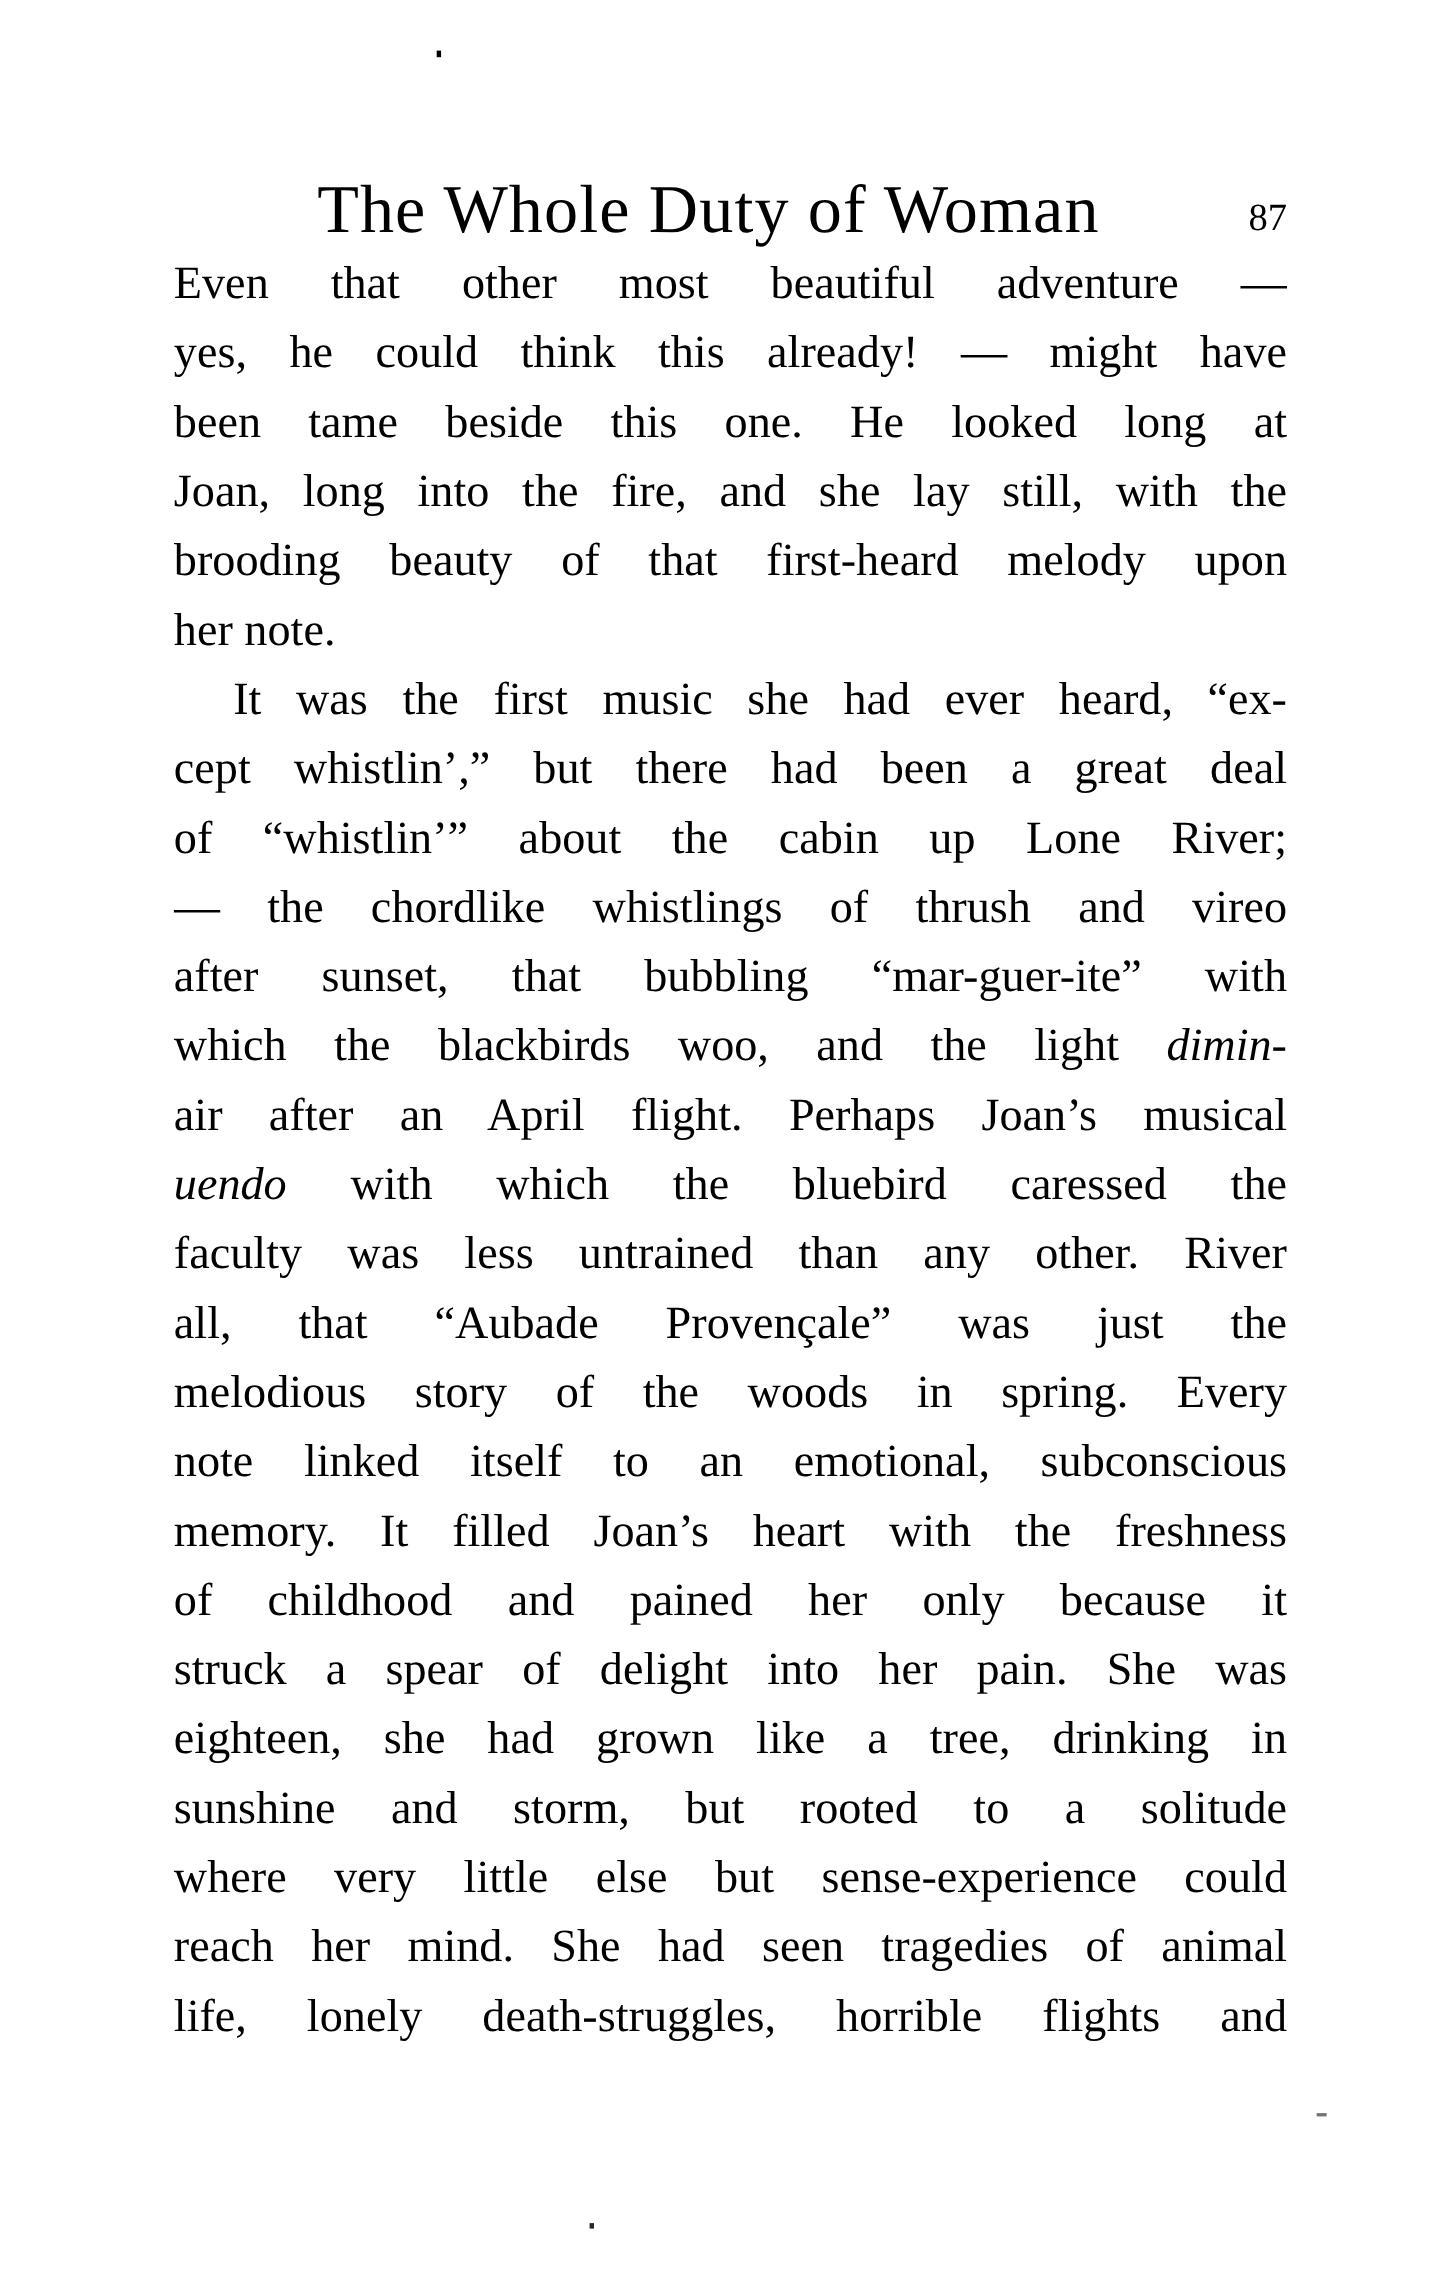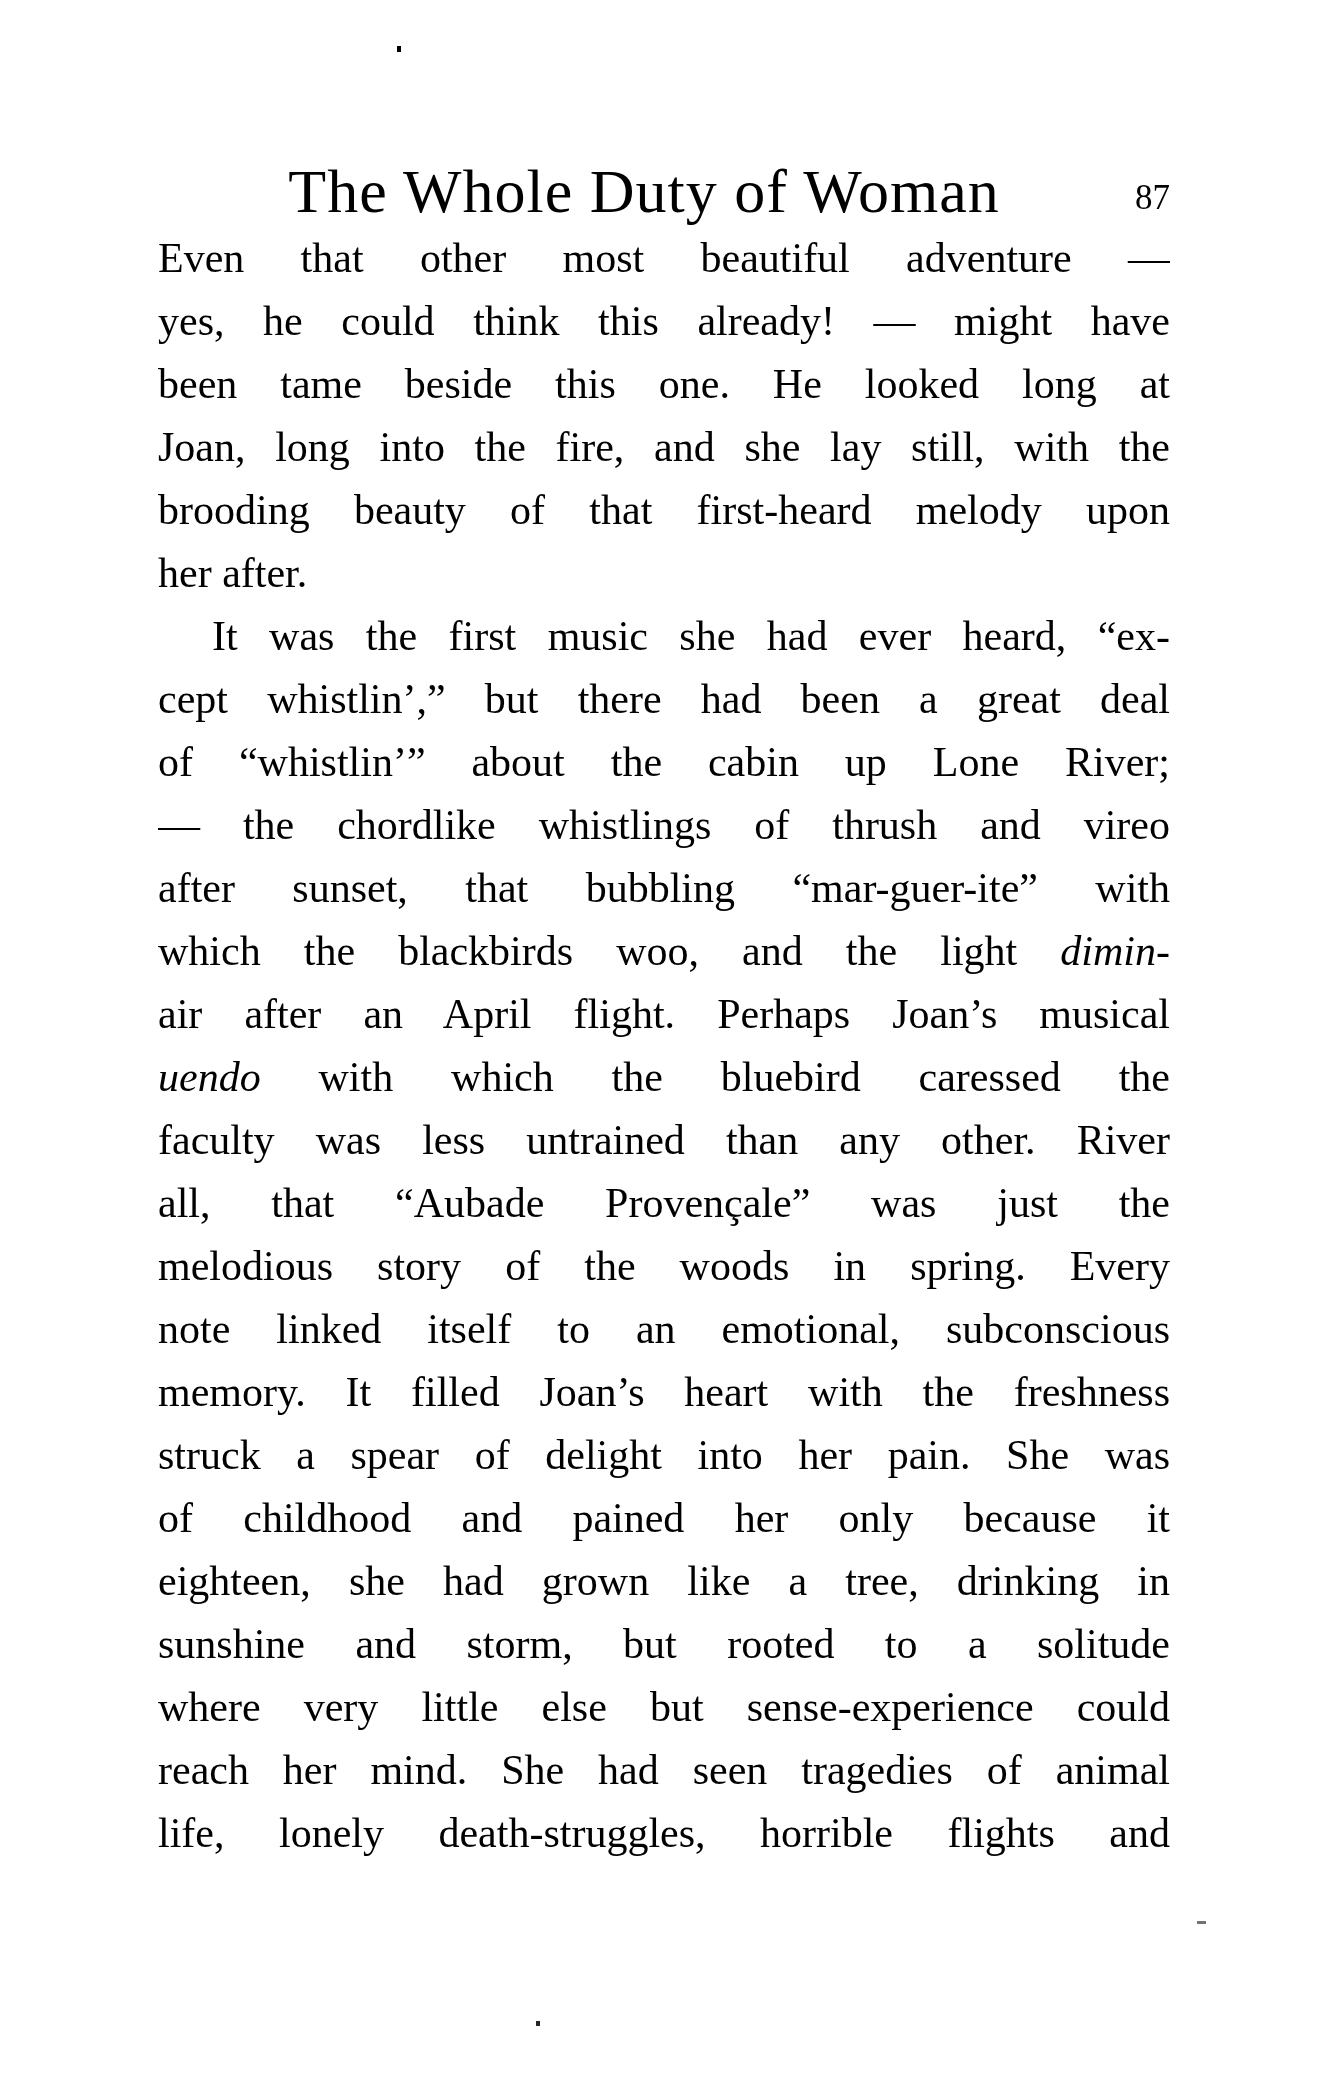--- a/index.html
+++ b/index.html
@@ -77,36 +77,36 @@
     <div class="title">The Whole Duty of Woman</div>
     <div class="page-number">87</div>
   </div>
 
   <div class="text-block">
       <div class="line"><span>Even that other most beautiful adventure —</span></div>
       <div class="line"><span>yes, he could think this already! — might have</span></div>
       <div class="line"><span>been tame beside this one. He looked long at</span></div>
       <div class="line"><span>Joan, long into the fire, and she lay still, with the</span></div>
       <div class="line"><span>brooding beauty of that first-heard melody upon</span></div>
-      <div class="line last-left"><span>her after.</span></div>
+      <div class="line last-left"><span>her note.</span></div>
       <div class="line indent"><span>It was the first music she had ever heard, “ex-</span></div>
       <div class="line"><span>cept whistlin’,” but there had been a great deal</span></div>
       <div class="line"><span>of “whistlin’” about the cabin up Lone River;</span></div>
       <div class="line"><span>— the chordlike whistlings of thrush and vireo</span></div>
       <div class="line"><span>after sunset, that bubbling “mar-guer-ite” with</span></div>
       <div class="line"><span>which the blackbirds woo, and the light </span><span class="it">dimin-</span></div>
       <div class="line"><span>air after an April flight. Perhaps Joan’s musical</span></div>
       <div class="line"><span class="it">uendo</span><span> with which the bluebird caressed the</span></div>
       <div class="line"><span>faculty was less untrained than any other. River</span></div>
       <div class="line"><span>all, that “Aubade Provençale” was just the</span></div>
       <div class="line"><span>melodious story of the woods in spring. Every</span></div>
       <div class="line"><span>note linked itself to an emotional, subconscious</span></div>
       <div class="line"><span>memory. It filled Joan’s heart with the freshness</span></div>
+      <div class="line"><span>of childhood and pained her only because it</span></div>
       <div class="line"><span>struck a spear of delight into her pain. She was</span></div>
-      <div class="line"><span>of childhood and pained her only because it</span></div>
       <div class="line"><span>eighteen, she had grown like a tree, drinking in</span></div>
       <div class="line"><span>sunshine and storm, but rooted to a solitude</span></div>
       <div class="line"><span>where very little else but sense-experience could</span></div>
       <div class="line"><span>reach her mind. She had seen tragedies of animal</span></div>
       <div class="line"><span>life, lonely death-struggles, horrible flights and</span></div>
     </div>
 
   <div class="speck" id="speck-top"></div>
   <div class="speck" id="speck-bottom"></div>
   <div class="speck" id="speck-right"></div>

